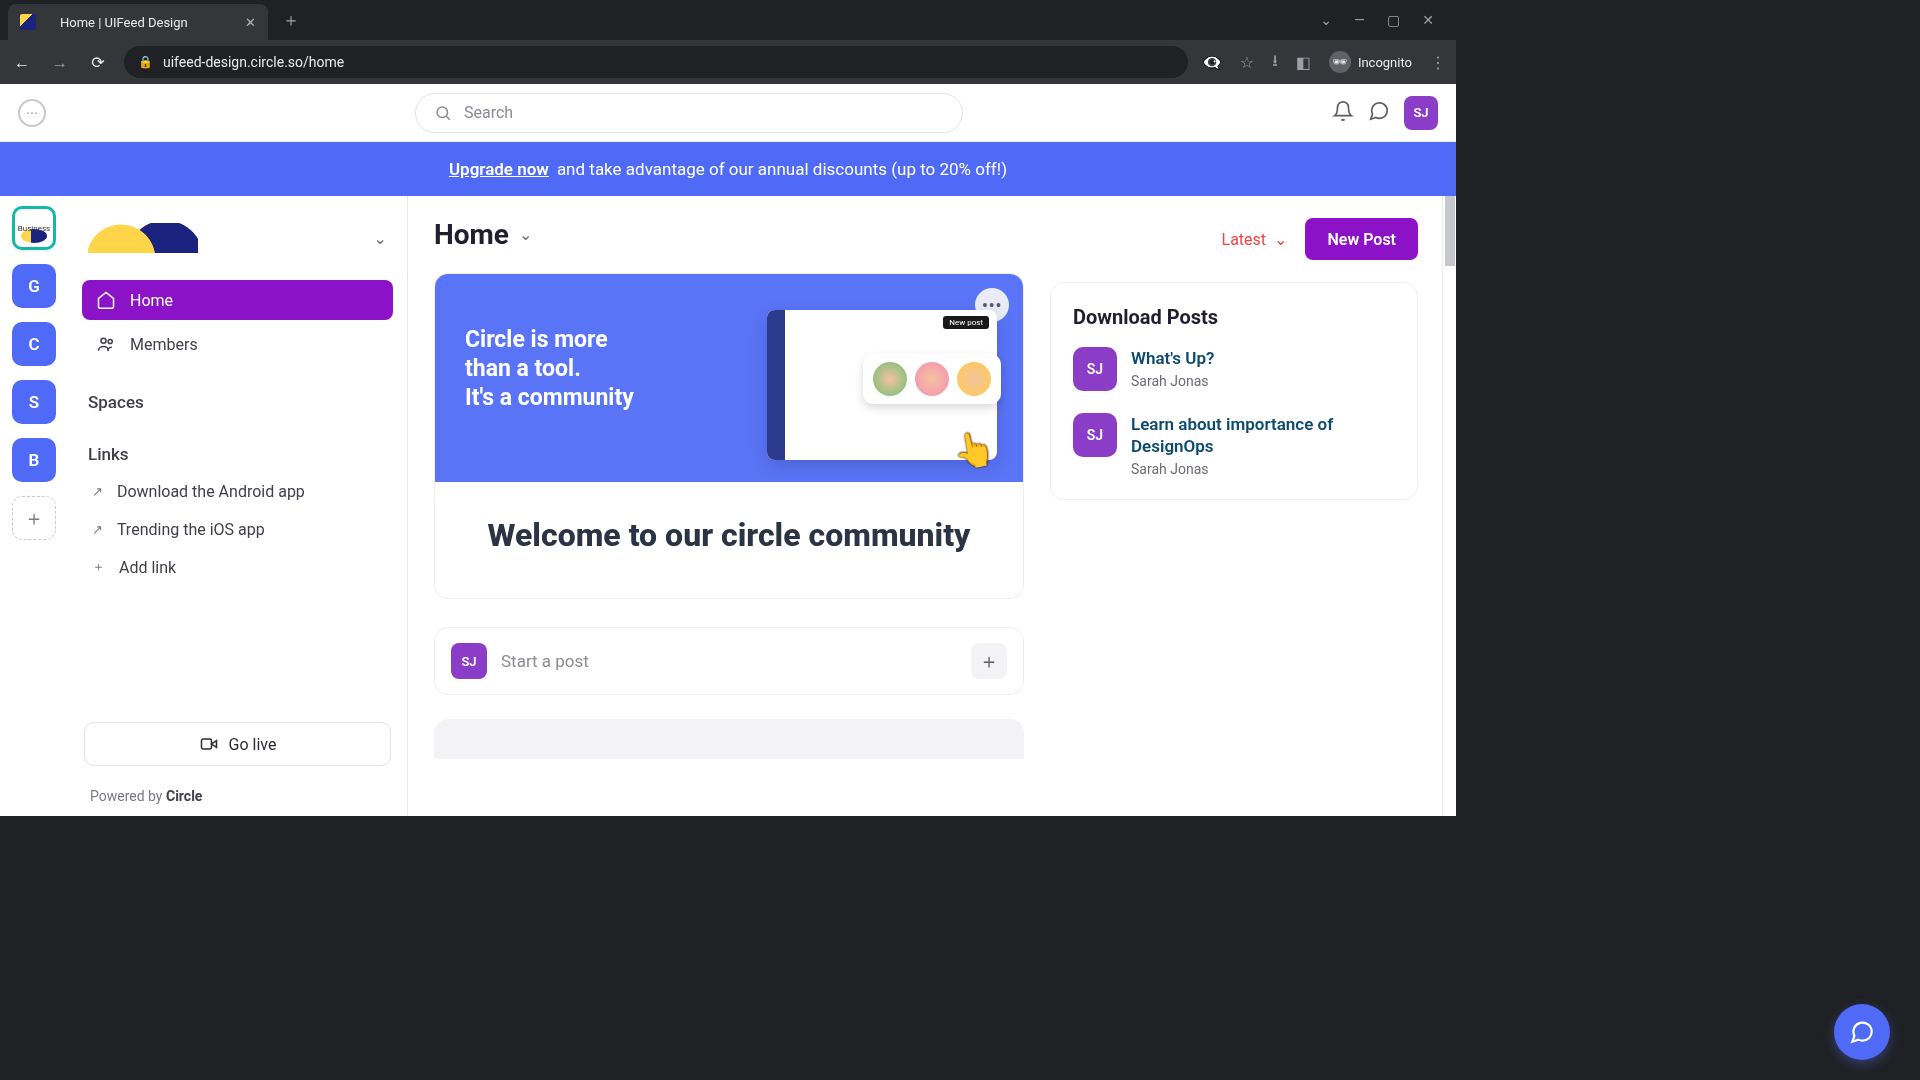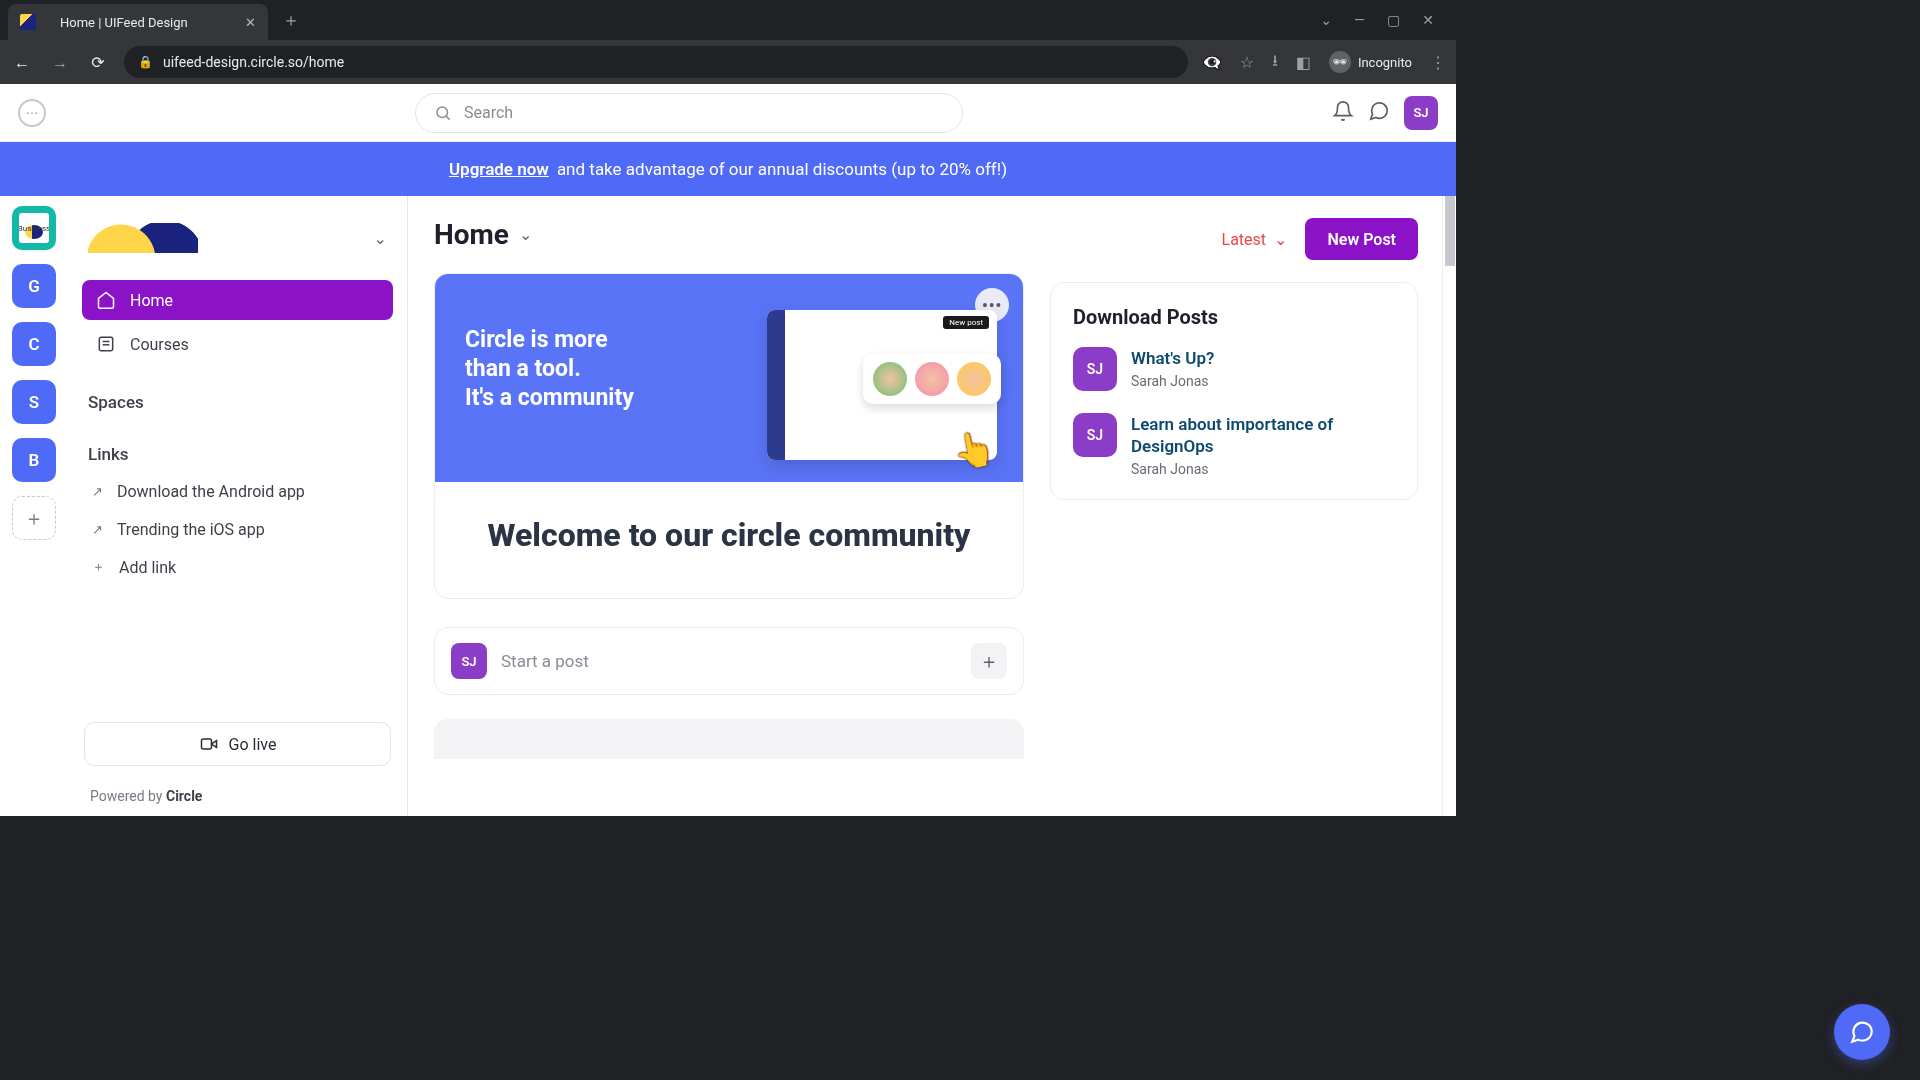--- a/index.html
+++ b/index.html
@@ -34,21 +34,21 @@
 .top-actions { display: flex; align-items: center; gap: 14px; }
 .icon-btn { color: #5b5b66; cursor: pointer; }
 .avatar-sq { width: 34px; height: 34px; border-radius: 8px; background: #8b3dc7; color: #fff; display: flex; align-items: center; justify-content: center; font-weight: 600; font-size: 13px; cursor: pointer; }
 
 .banner { background: #4f6af6; color: #fff; height: 54px; display: flex; align-items: center; justify-content: center; font-size: 17px; gap: 8px; }
 .banner a { color: #fff; text-decoration: underline; font-weight: 600; }
 
 .body-row { flex: 1; display: flex; overflow: hidden; }
 
 .rail { width: 68px; background: #fff; padding: 10px 0; display: flex; flex-direction: column; align-items: center; gap: 14px; }
-.rail-workspace { width: 44px; height: 44px; border-radius: 10px; background: #fff; border: 7px solid #14b8a6; display: flex; align-items: center; justify-content: center; box-shadow: 0 1px 3px rgba(0,0,0,.08); flex-direction: column; font-size: 8px; color: #333; position: relative; overflow: hidden; }
+.rail-workspace { width: 44px; height: 44px; border-radius: 10px; background: #fff; border: 3px solid #14b8a6; display: flex; align-items: center; justify-content: center; box-shadow: 0 1px 3px rgba(0,0,0,.08); flex-direction: column; font-size: 8px; color: #333; position: relative; overflow: hidden; }
 .rail-workspace::after { content:""; position: absolute; bottom: 4px; left: 6px; right: 6px; height: 14px; border-radius: 50%; background: linear-gradient(90deg,#ffd54a 40%,#1a237e 40%); }
 .rail-tile { width: 44px; height: 44px; border-radius: 10px; background: #4f6af6; color: #fff; display: flex; align-items: center; justify-content: center; font-weight: 600; font-size: 17px; cursor: pointer; }
 .rail-add { width: 44px; height: 44px; border-radius: 10px; border: 1px dashed #c7c7cf; color: #7a7a85; display: flex; align-items: center; justify-content: center; font-size: 20px; cursor: pointer; }
 
 .sidebar { width: 340px; border-right: 1px solid #e8e8ec; display: flex; flex-direction: column; padding: 18px 14px 0; position: relative; }
 .community-head { display: flex; align-items: center; height: 48px; padding: 0 6px; }
 .community-logo { width: 110px; height: 30px; border-radius: 15px 15px 0 0; overflow: hidden; position: relative; }
 .community-logo::before { content:""; position:absolute; inset:0; background: radial-gradient(circle at 30% 120%, #ffd54a 0 40%, transparent 41%), radial-gradient(circle at 70% 120%, #1a237e 0 45%, transparent 46%); }
 .community-head .chev { margin-left: auto; color: #6b6b76; cursor: pointer; }
 .nav-list { margin-top: 18px; display: flex; flex-direction: column; gap: 4px; }
@@ -206,25 +206,26 @@
 
       <div class="nav-list">
         <div class="nav-item active">
           <svg viewBox="0 0 24 24" fill="none" stroke="currentColor" stroke-width="1.8">
               <path d="M3 10l9-7 9 7v10a2 2 0 0 1-2 2H5a2 2 0 0 1-2-2z"></path>
             </svg>
           <span>Home</span>
         </div>
         <div class="nav-item">
           <svg viewBox="0 0 24 24" fill="none" stroke="currentColor" stroke-width="1.8">
-              <rect x="4" y="4" width="16" height="16" rx="2"></rect>
-              <line x1="8" y1="9" x2="16" y2="9"></line>
-              <line x1="8" y1="13" x2="16" y2="13"></line>
+              <circle cx="9" cy="8" r="3"></circle>
+              <circle cx="17" cy="9" r="2.5"></circle>
+              <path d="M3 20c0-3 3-5 6-5s6 2 6 5"></path>
+              <path d="M14 20c0-2 2-4 5-4"></path>
             </svg>
-          <span>Courses</span>
+          <span>Members</span>
         </div>
       </div>
 
       <div class="section-label">Spaces</div>
 
       <div class="section-label" style="margin-top:32px">Links</div>
       <div style="margin-top:8px">
         <div class="link-item">
           <span class="arrow">↗</span>
           <span>Download the Android app</span>

